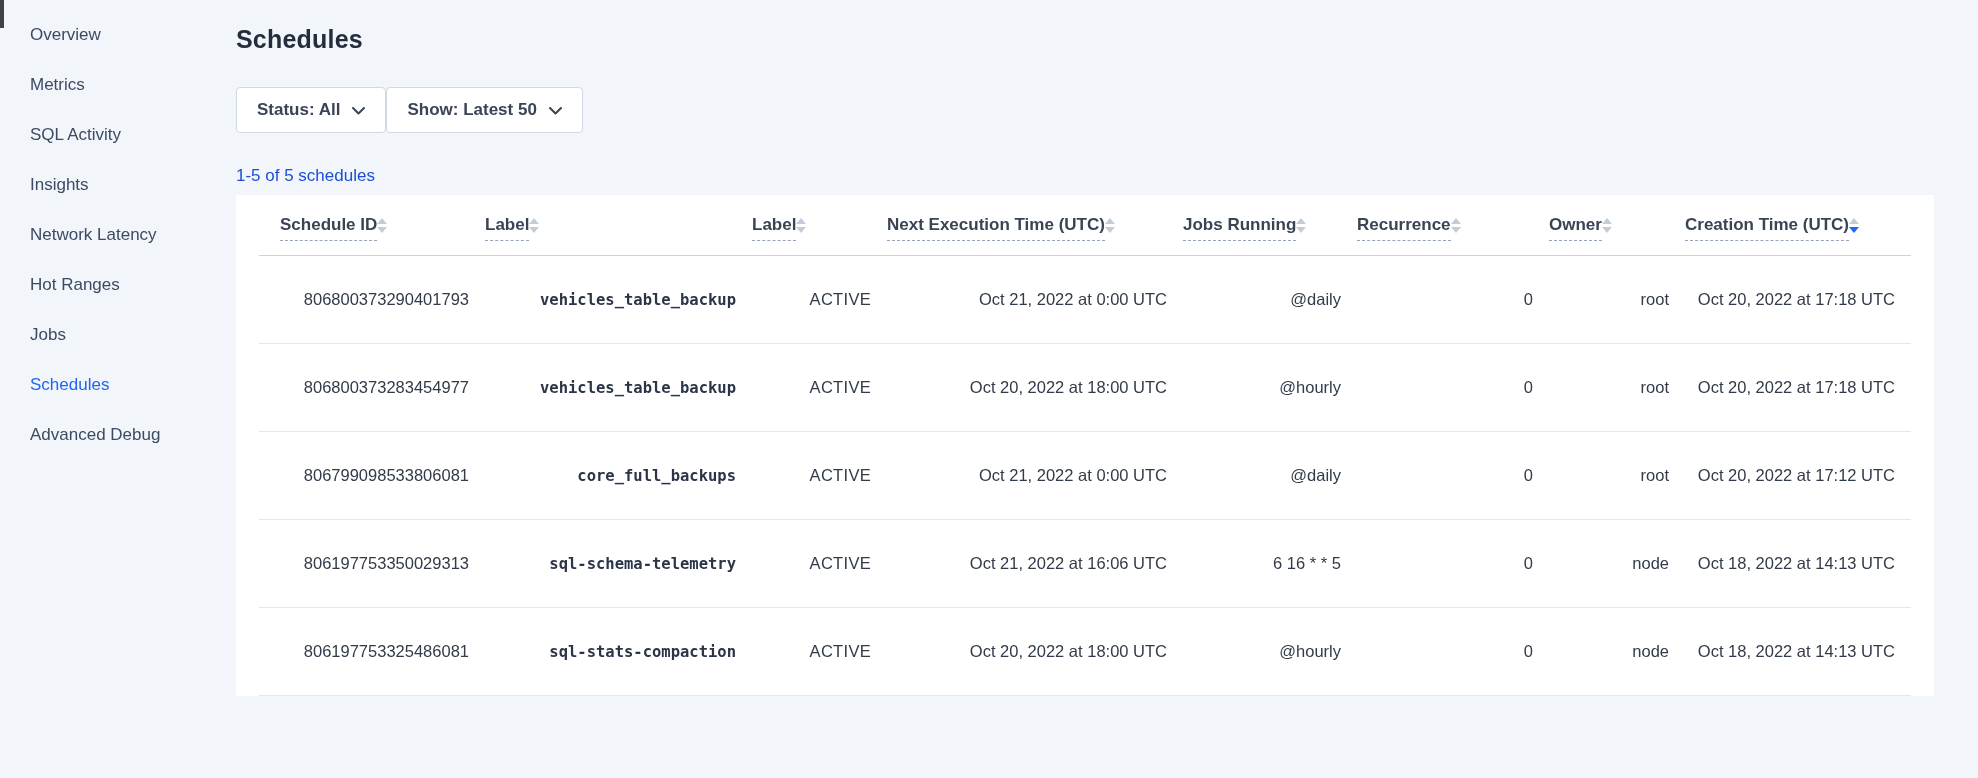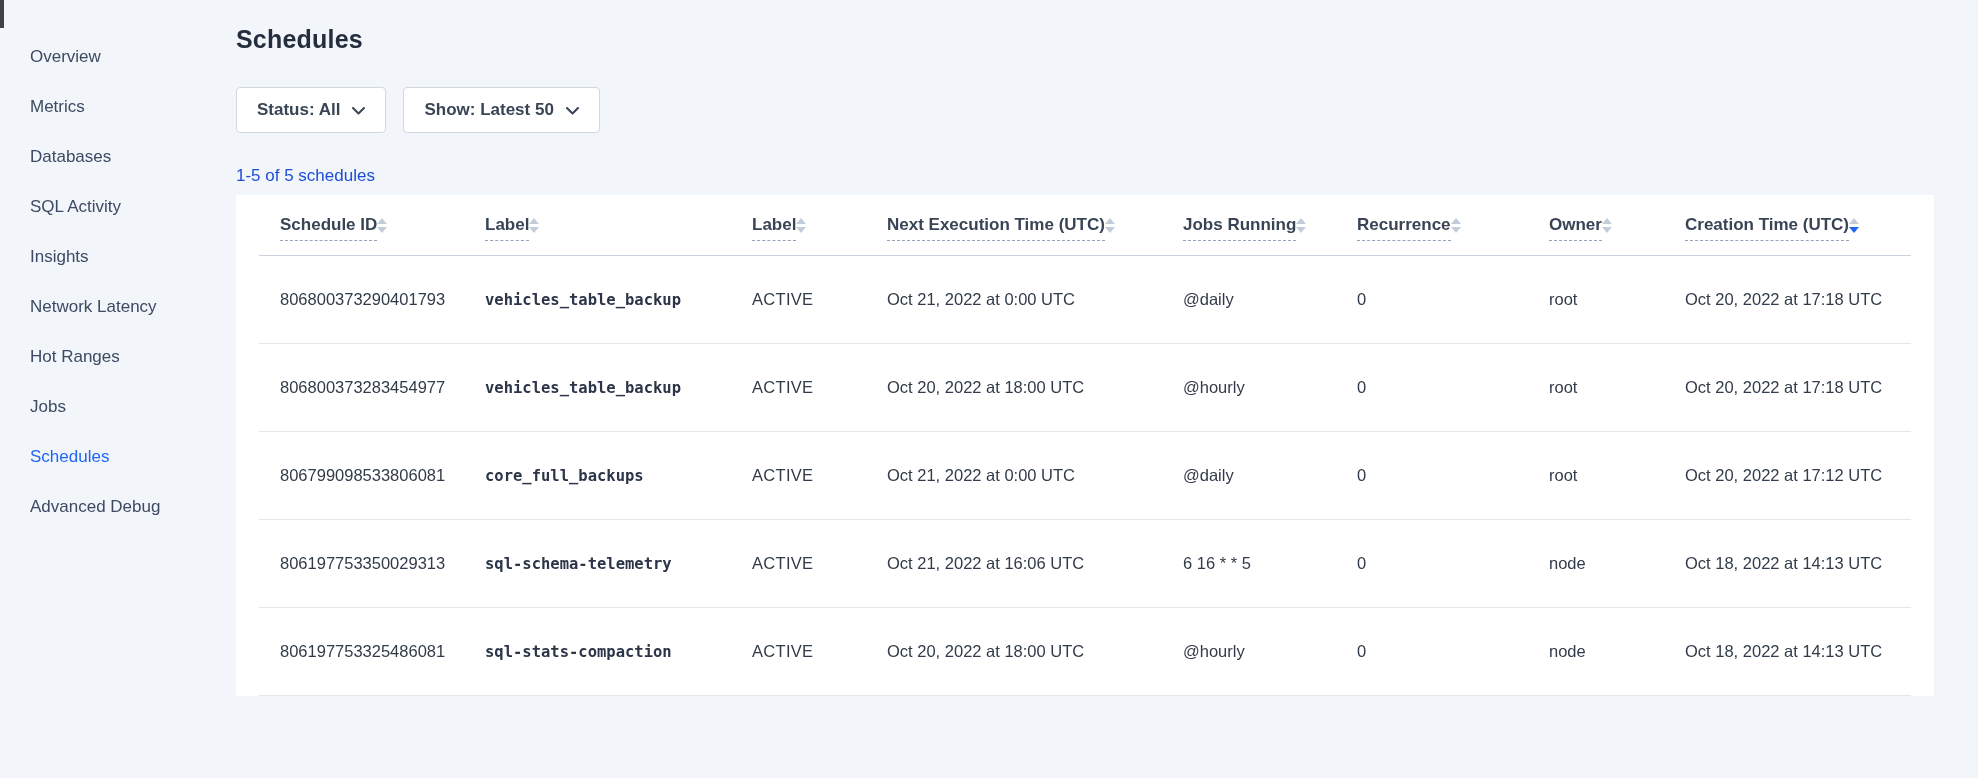--- a/index.html
+++ b/index.html
@@ -11,33 +11,33 @@
     overflow: hidden;
     position: relative;
   }
   .edge-artifact {
     position: absolute; left: 0; top: 0; width: 4px; height: 28px;
     background: #3f4246;
   }
   .layout { display: flex; width: 100%; height: 100%; }
 
   
-  .sidebar { width: 186px; flex: 0 0 186px; padding-top: 32px; }
+  .sidebar { width: 186px; flex: 0 0 186px; padding-top: 10px; }
   .nav-item {
     display: block; padding: 0 0 0 30px; height: 50px; line-height: 50px;
     font-size: 17px; color: #3c4b63; text-decoration: none; cursor: pointer;
     white-space: nowrap;
   }
   .nav-item.active { color: #2166f2; }
 
   
   .main { flex: 1 1 auto; padding: 25px 44px 0 50px; }
   .page-title { font-size: 25px; font-weight: 700; color: #242d3d; letter-spacing: 0.2px; }
 
-  .filters { display: flex; gap: 17px; margin-top: 33px; }
+  .filters { display: flex; margin-top: 33px; }
   .dropdown {
     display: inline-flex; align-items: center; gap: 12px;
     height: 46px; padding: 0 20px;
     background: #ffffff; border: 1px solid #d0d8e2; border-radius: 4px;
     font-size: 17px; font-weight: 700; color: #394455; cursor: pointer;
   }
   .chevron { display: inline-flex; margin-top: 2px; }
 
   .summary { margin-top: 33px; font-size: 17px; color: #1d4ed8; }
 
@@ -63,39 +63,38 @@
     font-size: 17px; font-weight: 700; color: #394455;
     border-bottom: 1px dashed #96a4b8; padding-bottom: 5px; margin-top: 5px;
     white-space: nowrap;
   }
   .sort-icon { display: inline-flex; flex-direction: column; gap: 3px; }
   .sort-icon .tri { width: 0; height: 0; border-left: 5px solid transparent; border-right: 5px solid transparent; }
   .sort-icon .tri.up   { border-bottom: 6px solid #c3cdd9; }
   .sort-icon .tri.down { border-top: 6px solid #c3cdd9; }
   .sort-icon .tri.down.active { border-top-color: #2166f2; }
 
-  .td { font-size: 16.5px; color: #313b49; white-space: nowrap; padding-right: 16px; }
+  .td { font-size: 16.5px; color: #313b49; white-space: nowrap; padding-right: 16px; text-align: right; }
   .td.mono {
     font-family: "DejaVu Sans Mono", monospace;
     font-weight: 700; font-size: 15.5px; color: #2b3547; letter-spacing: 0;
   }
   .td.status { letter-spacing: 0.3px; }
 </style>
 </head>
 <body>
 
 <div class="edge-artifact"></div>
 
 <div class="layout">
 
   <aside class="sidebar">
     <nav id="sidebar-nav">
         <a class="nav-item">Overview</a>
         <a class="nav-item">Metrics</a>
-        <a class="nav-item">Databases</a>
         <a class="nav-item">SQL Activity</a>
         <a class="nav-item">Insights</a>
         <a class="nav-item">Network Latency</a>
         <a class="nav-item">Hot Ranges</a>
         <a class="nav-item">Jobs</a>
         <a class="nav-item active">Schedules</a>
         <a class="nav-item">Advanced Debug</a>
       </nav>
   </aside>
 

